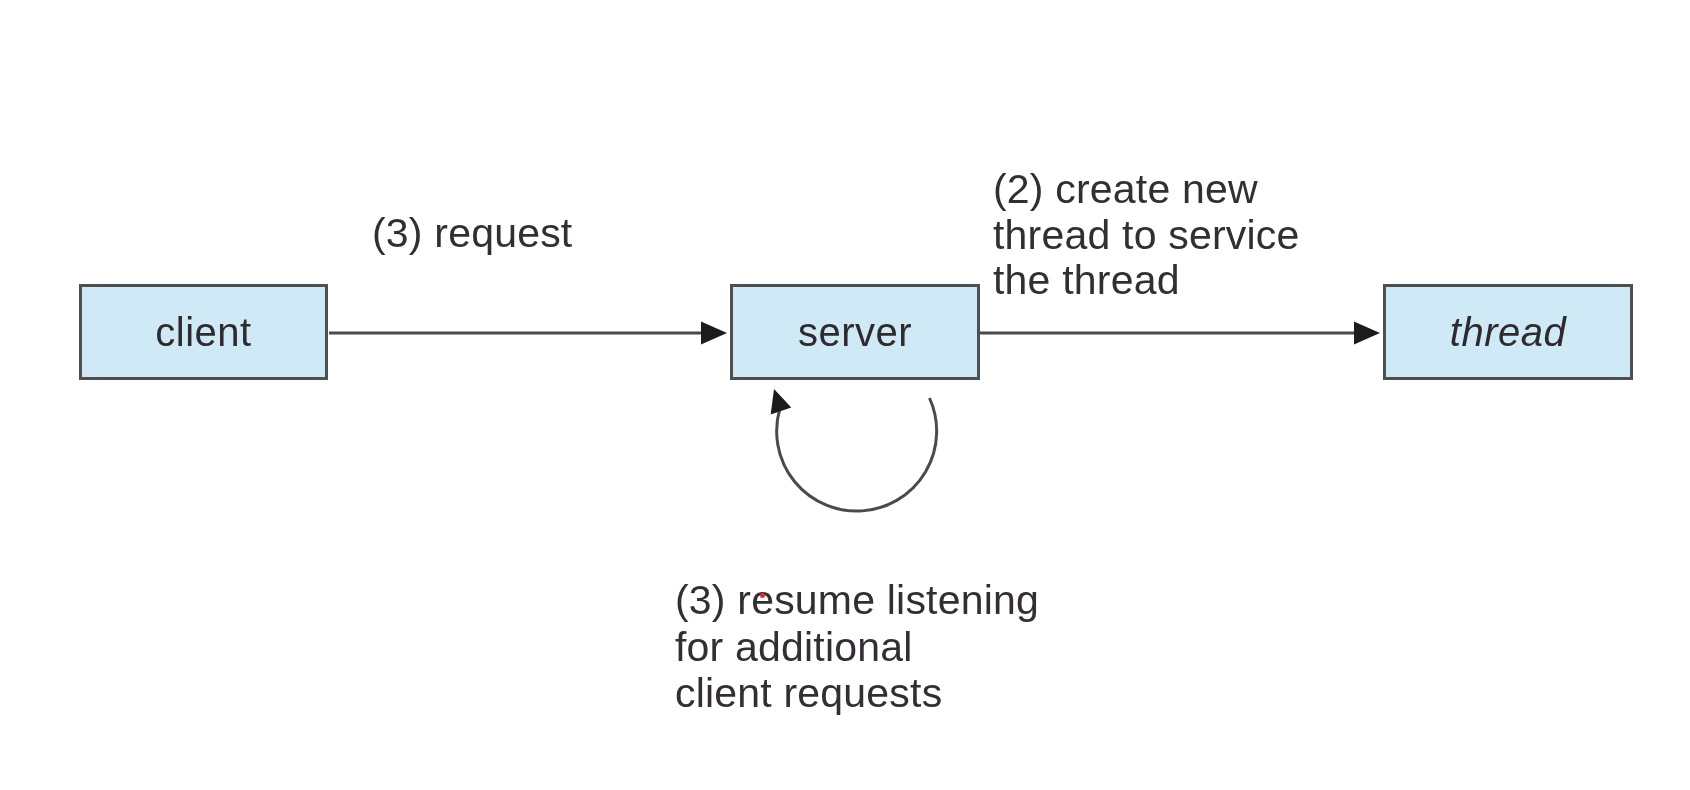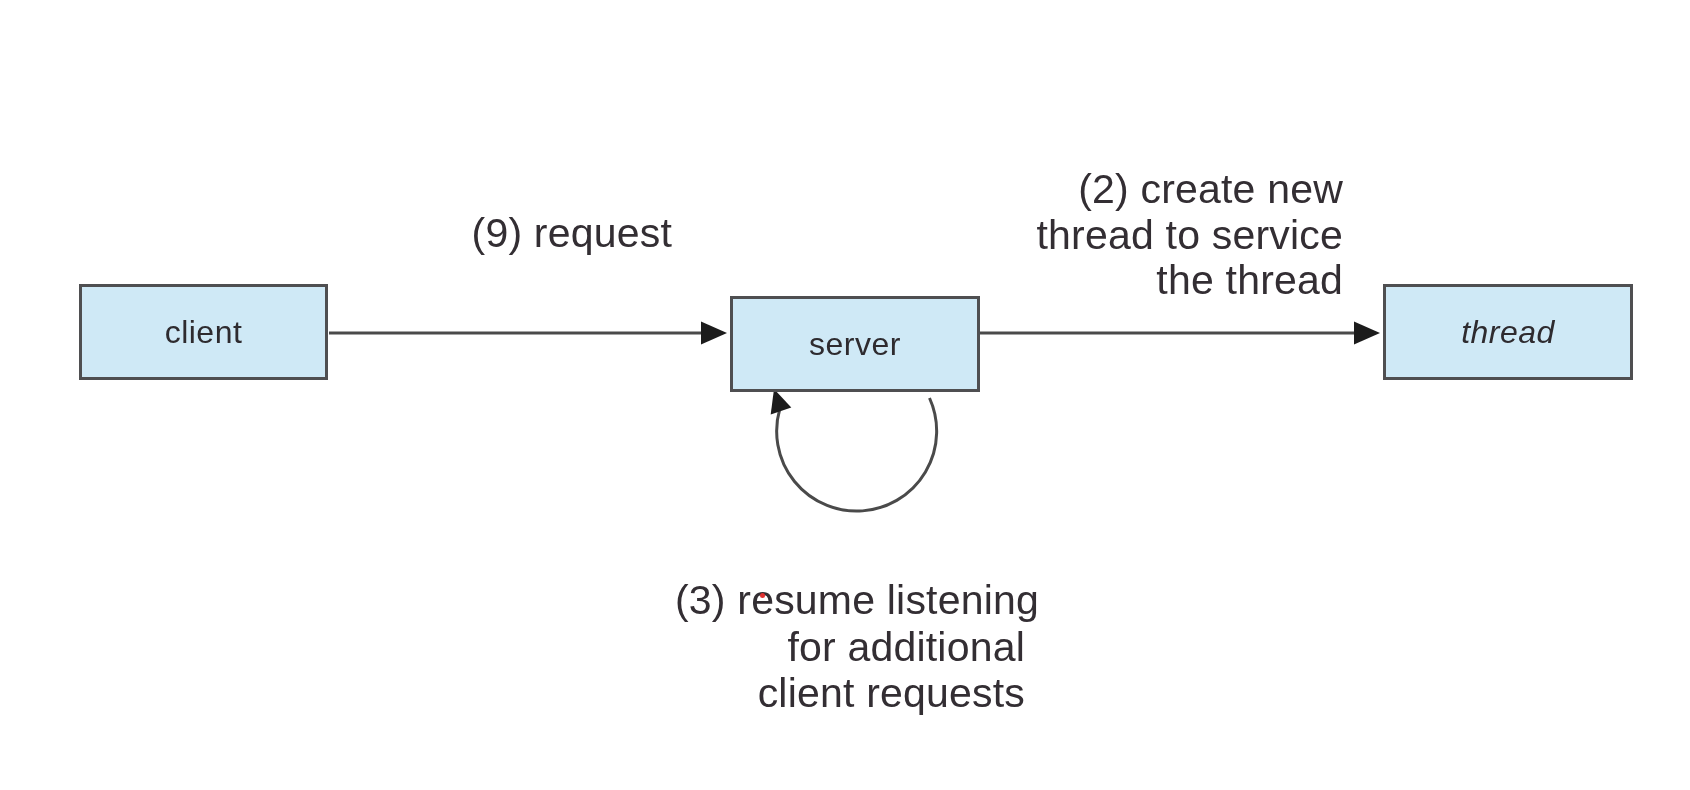--- a/index.html
+++ b/index.html
@@ -40,33 +40,33 @@
     position: absolute;
     box-sizing: border-box;
     width: 250px;
     height: 96px;
     top: 284px;
     background: var(--box-fill, #cfe9f6);
     border: 3px solid var(--box-border, #4f4f51);
     display: flex;
     align-items: center;
     justify-content: center;
-    font-size: 32px;
+    font-size: 40px;
     color: var(--box-text, #2e2b2f);
     letter-spacing: 0.5px;
   }
   .node-client { left: 79px; width: 249px; }
-  .node-server { left: 730px; margin-top: 12px; }
+  .node-server { left: 730px; }
   .node-thread { left: 1383px; font-style: italic; }
   .edge-label {
     position: absolute;
     color: var(--label-text, #332e33);
     font-size: 41px;
     line-height: 45.5px;
-    text-align: right;
+    text-align: left;
     letter-spacing: 0.2px;
     white-space: nowrap;
   }
   .label-request   { left: 372px;  top: 211px; width: 300px; }
   .label-create    { left: 993px;  top: 167px; width: 350px; }
   .label-resume    { left: 663px;  top: 577px; width: 350px; line-height: 46.5px; margin-left: 12px; }
   .red-speck {
     position: absolute;
     left: 760px;
     top: 593px;
@@ -103,21 +103,21 @@
     <span>client</span>
   </div>
   <div class="node node-server">
     <span>server</span>
   </div>
   <div class="node node-thread">
     <span>thread</span>
   </div>
 
   <div class="edge-label label-request">
-    <div>(9) request</div>
+    <div>(3) request</div>
   </div>
 
   <div class="edge-label label-create">
     <div>(2) create new</div>
     <div>thread to service</div>
     <div>the thread</div>
   </div>
 
   <div class="edge-label label-resume">
     <div>(3) resume listening</div>

